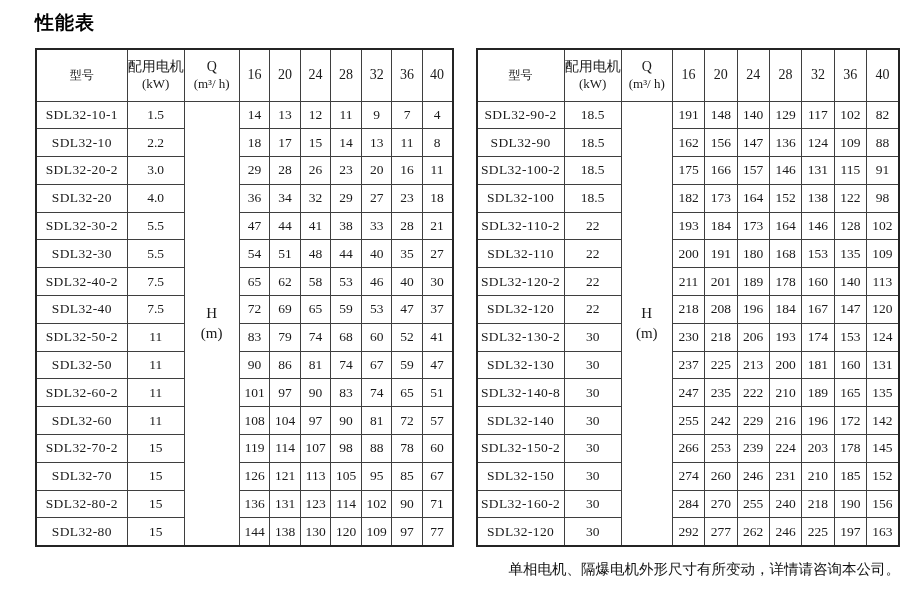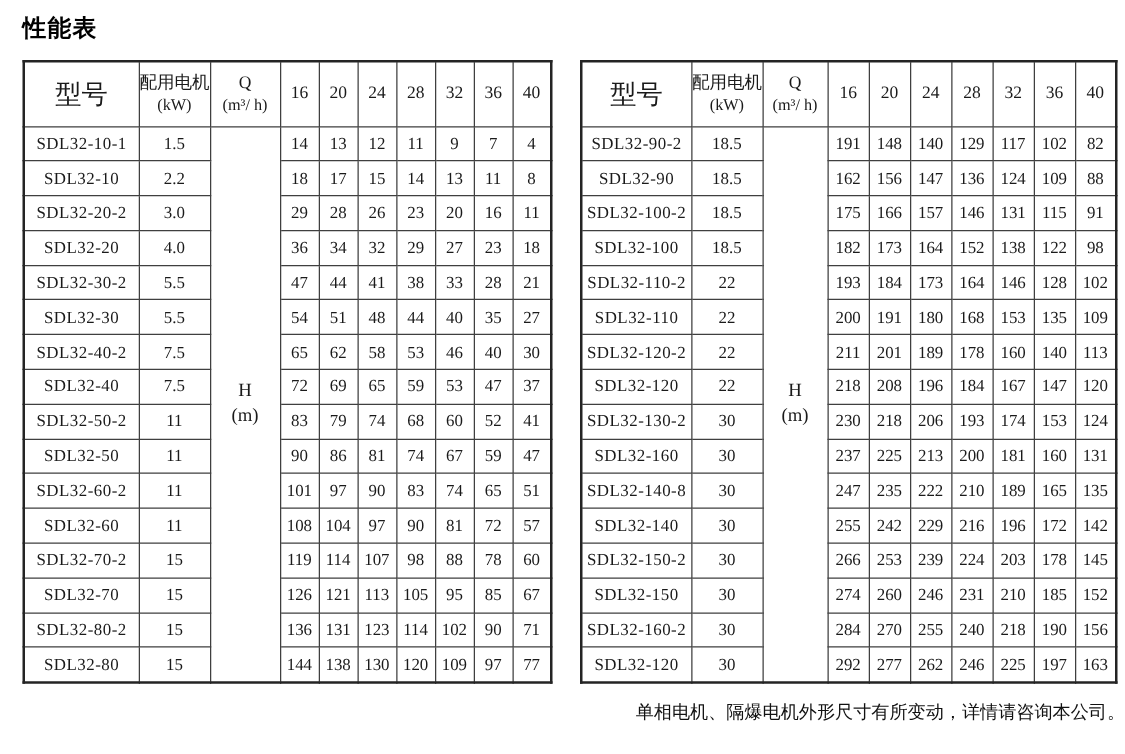--- a/index.html
+++ b/index.html
@@ -1,21 +1,21 @@
 <!DOCTYPE html>
 <html><head>
 <meta charset="utf-8">
 <style>
   * { box-sizing: border-box; }
   html, body { margin: 0; padding: 0; background: #ffffff; }
   .page {
     width: 900px;
     height: 603px;
     background: #ffffff;
-    padding: 8px 0 0 18px;
+    padding: 8px 0 0 35px;
     font-family: "Liberation Serif", "DejaVu Serif", serif;
     color: #1a1a1a;
     overflow: hidden;
   }
   .title {
     font-family: "Liberation Sans", "DejaVu Sans", sans-serif;
     font-weight: 700;
     font-size: 19px;
     color: #000;
     margin: 2px 0 12px 0;
@@ -34,21 +34,21 @@
   table.perf th, table.perf td {
     border: 1px solid #3f3f3f;
     text-align: center;
     padding: 0;
     white-space: nowrap;
     overflow: hidden;
     font-weight: 400;
   }
   table.perf thead th { height: 52px; }
   table.perf tbody td { height: 27.8px; }
-  .th-model { font-size: 21px; }
+  .th-model { font-size: 12px; }
   .th-stack { font-size: 13px; line-height: 1.25; margin-top: 12px; }
   .th-stack .l1 { font-size: 14px; }
   .th-flow { font-size: 14px; }
   td.model {
     text-align: left;
     padding-left: 9px;
     font-size: 13.5px;
     letter-spacing: 0.4px;
   }
   td.kw  { font-size: 13.5px; margin-top: 45px; }
@@ -419,21 +419,21 @@
             <td class="kw">30</td>
             <td class="val">230</td>
             <td class="val">218</td>
             <td class="val">206</td>
             <td class="val">193</td>
             <td class="val">174</td>
             <td class="val">153</td>
             <td class="val">124</td>
           </tr>
           <tr>
-            <td class="model">SDL32-160</td>
+            <td class="model">SDL32-130</td>
             <td class="kw">30</td>
             <td class="val">237</td>
             <td class="val">225</td>
             <td class="val">213</td>
             <td class="val">200</td>
             <td class="val">181</td>
             <td class="val">160</td>
             <td class="val">131</td>
           </tr>
           <tr>

